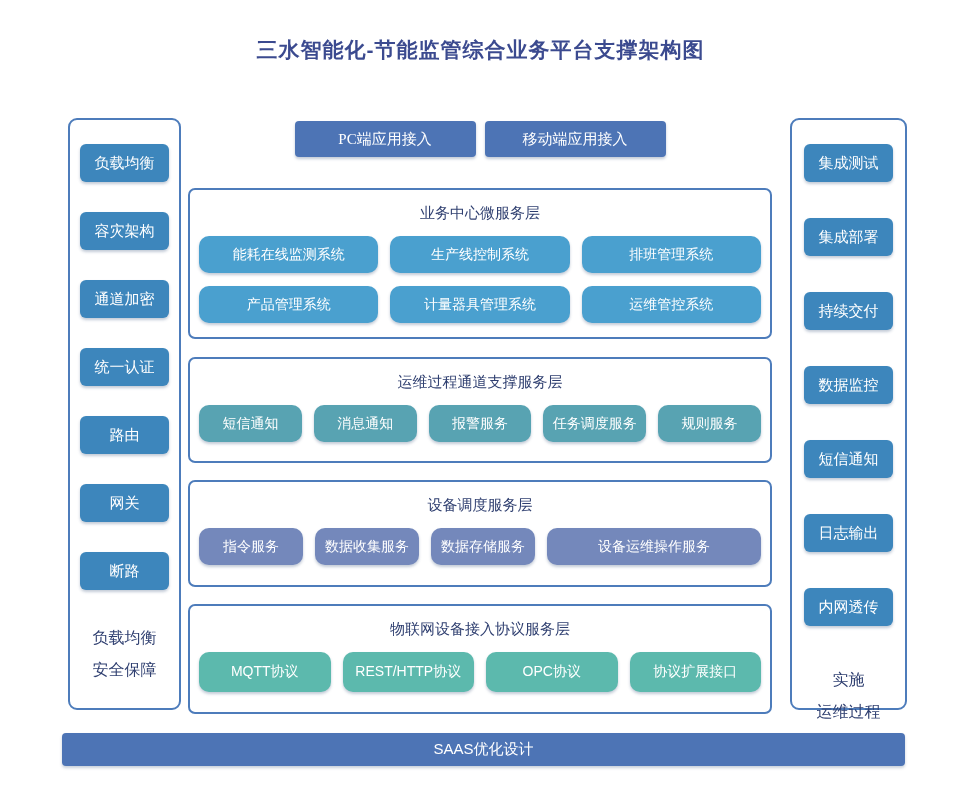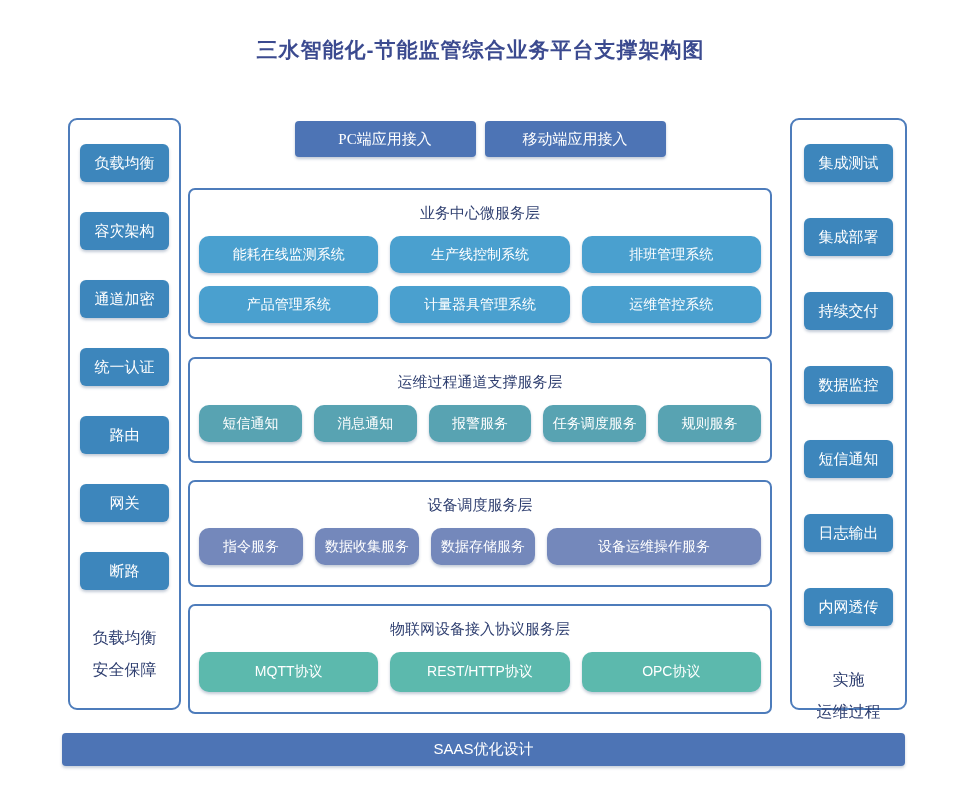--- a/index.html
+++ b/index.html
@@ -140,18 +140,19 @@
       <div class="node node-wide">设备运维操作服务</div>
     </div>
   </section>
 
   <section class="layer layer-4">
     <div class="layer-title">物联网设备接入协议服务层</div>
     <div class="node-row">
       <div class="node">MQTT协议</div>
       <div class="node">REST/HTTP协议</div>
       <div class="node">OPC协议</div>
+      <div class="node">协议扩展接口</div>
     </div>
   </section>
 
   <div class="footer-bar">SAAS优化设计</div>
 
 </div>
 
 </body></html>

